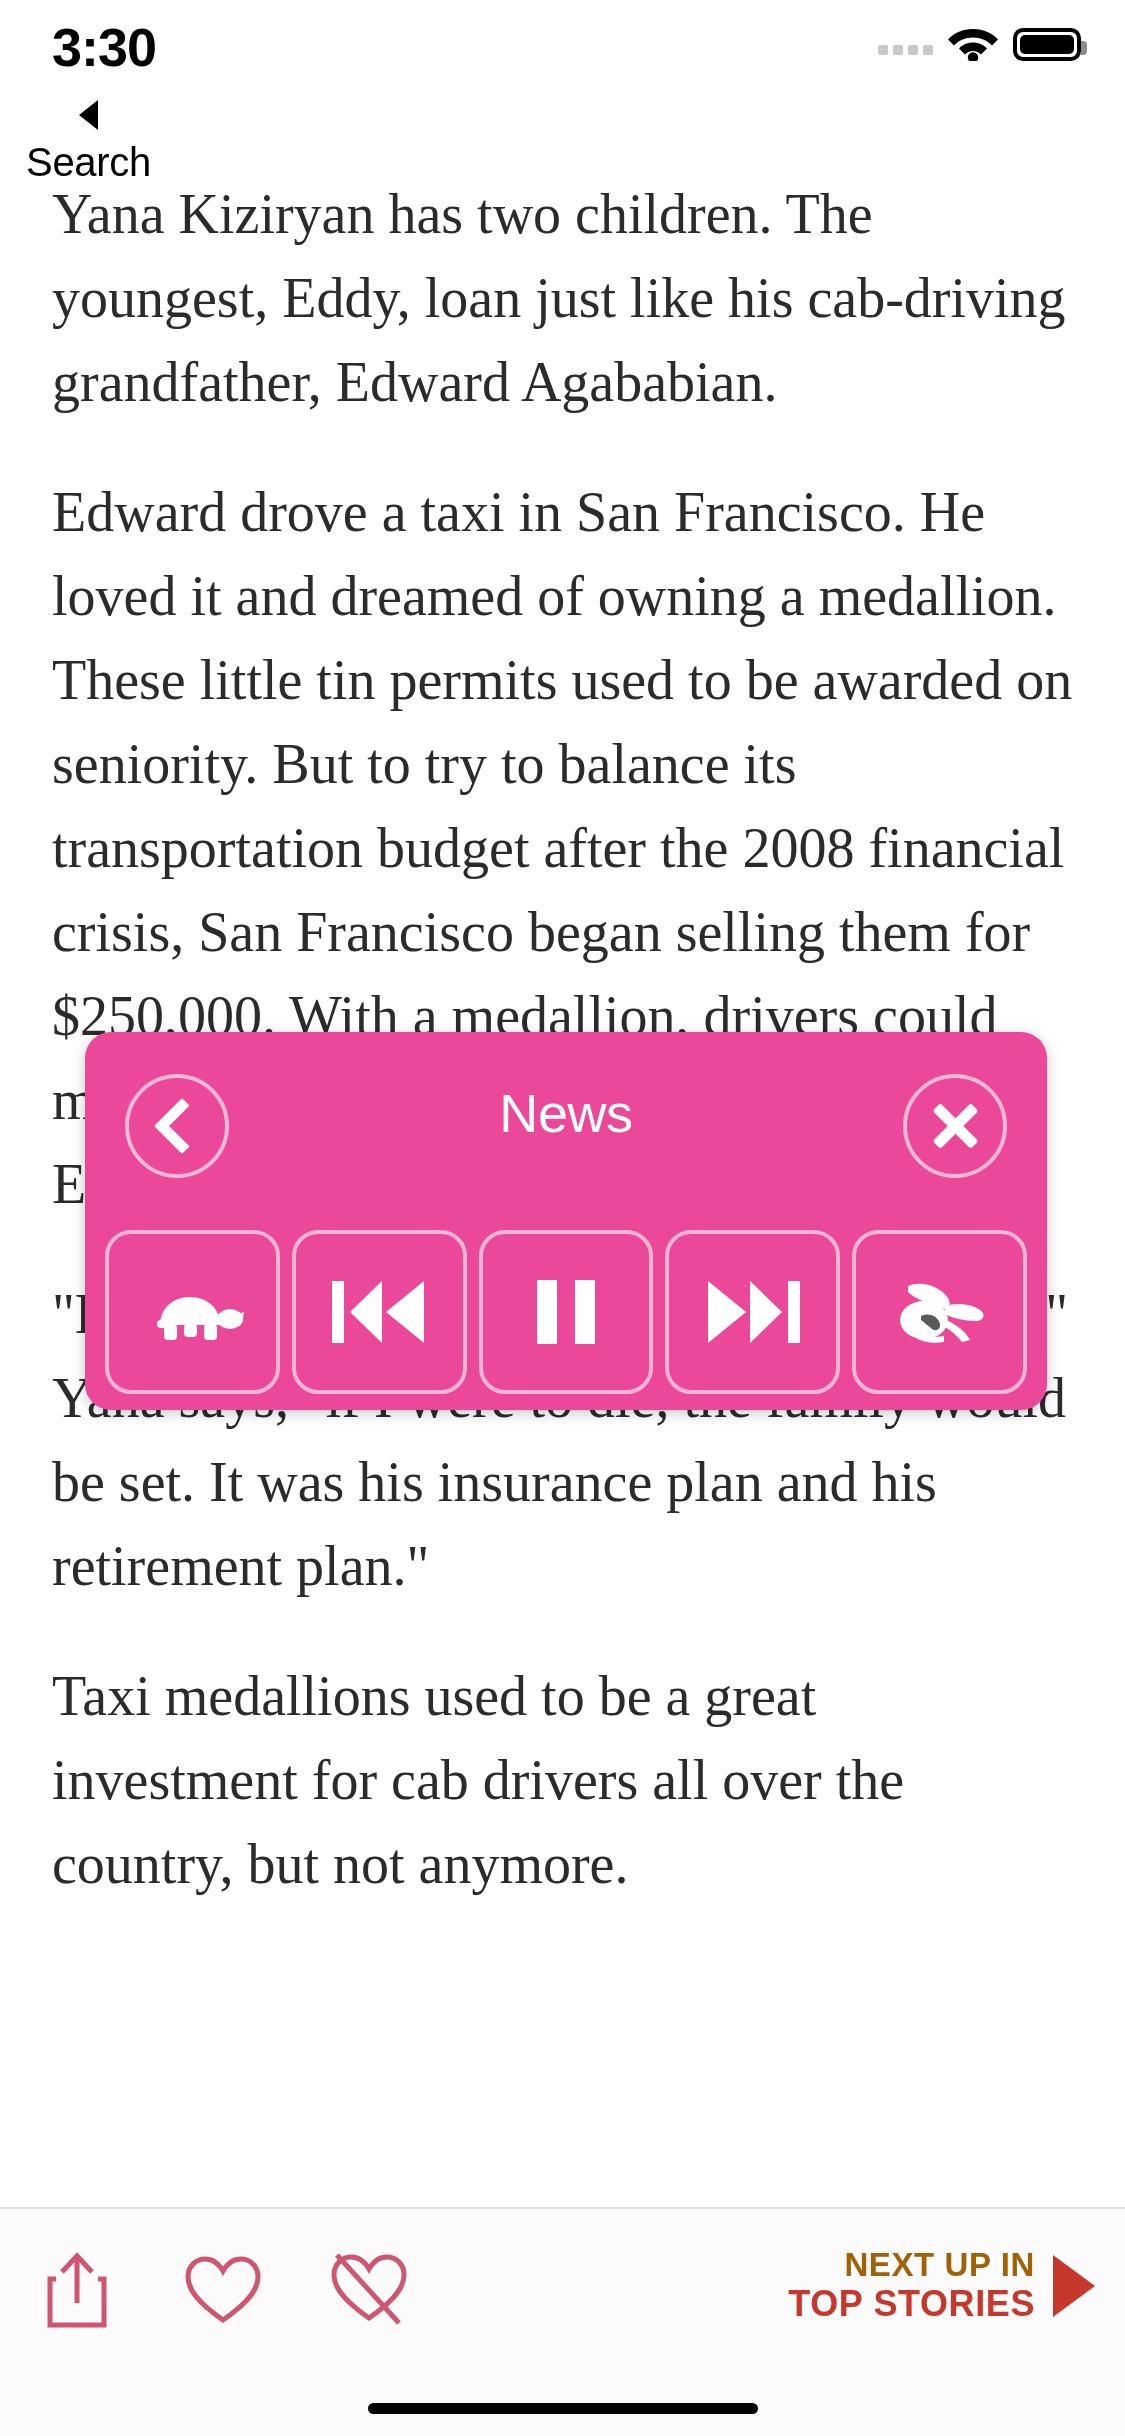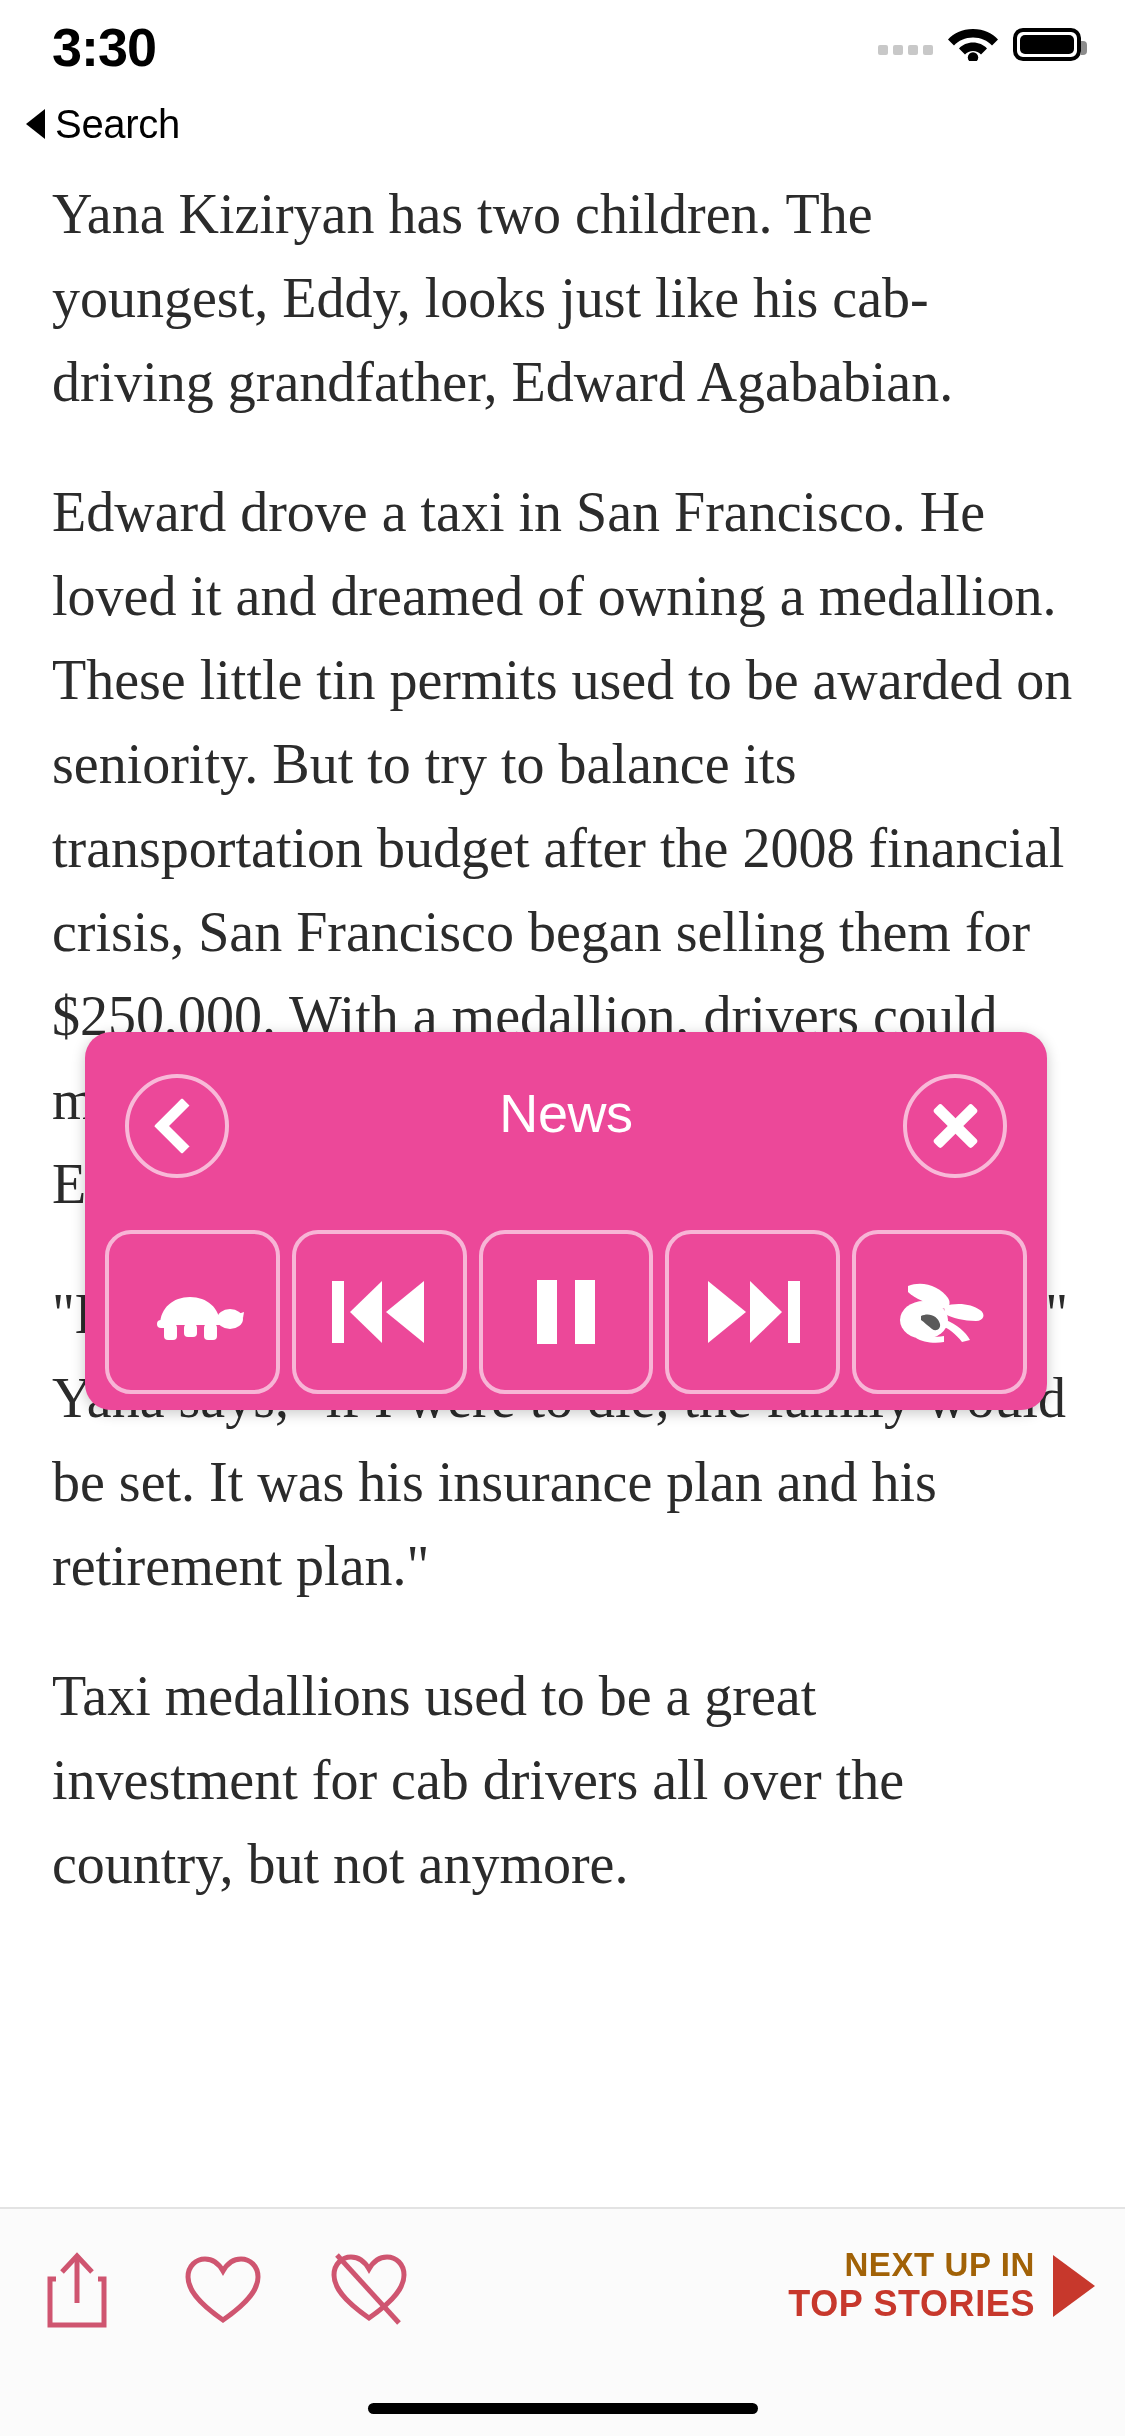--- a/index.html
+++ b/index.html
@@ -54,20 +54,21 @@
     display:block; margin:3px; width:calc(100% - 6px); height:calc(100% - 6px);
     border-radius:5px; background:#000;
   }
 
   
   .back-search {
     position:absolute; left:26px; top:100px;
     display:flex; align-items:center; gap:10px;
     height:48px;
     cursor:pointer;
+    flex-direction:column;
   }
   .back-tri {
     width:0; height:0;
     border-top:15px solid transparent;
     border-bottom:15px solid transparent;
     border-right:19px solid #000;
   }
   .back-label {
     font-size:40px; font-weight:400; color:#000;
     letter-spacing:-0.3px;
@@ -224,21 +225,21 @@
         </span>
     </div>
   </div>
 
   <div class="back-search">
     <span class="back-tri"></span>
     <span class="back-label">Search</span>
   </div>
 
   <div class="article">
-    <p>Yana Kiziryan has two children. The youngest, Eddy, looks just like his cab-driving grandfather, Edward Agababian.</p>
+    <p>Yana Kiziryan has two children. The youngest, Eddy, loan just like his cab-driving grandfather, Edward Agababian.</p>
     <p>Edward drove a taxi in San Francisco. He loved it and dreamed of owning a medallion. These little tin permits used to be awarded on seniority. But to try to balance its transportation budget after the 2008 financial crisis, San Francisco began selling them for $250,000. With a medallion, drivers could make between 5 and 7 grand a month. So Edward took out a loan and bought one.</p>
     <p>"He thought if anything ever happens to me," Yana says, "if I were to die, the family would be set. It was his insurance plan and his retirement plan."</p>
     <p>Taxi medallions used to be a great investment for cab drivers all over the country, but not anymore.</p>
   </div>
 
   <div class="speak-overlay">
 
     <div class="speak-top">
       <div class="round-btn left">
         <span class="chevron-l"></span>

